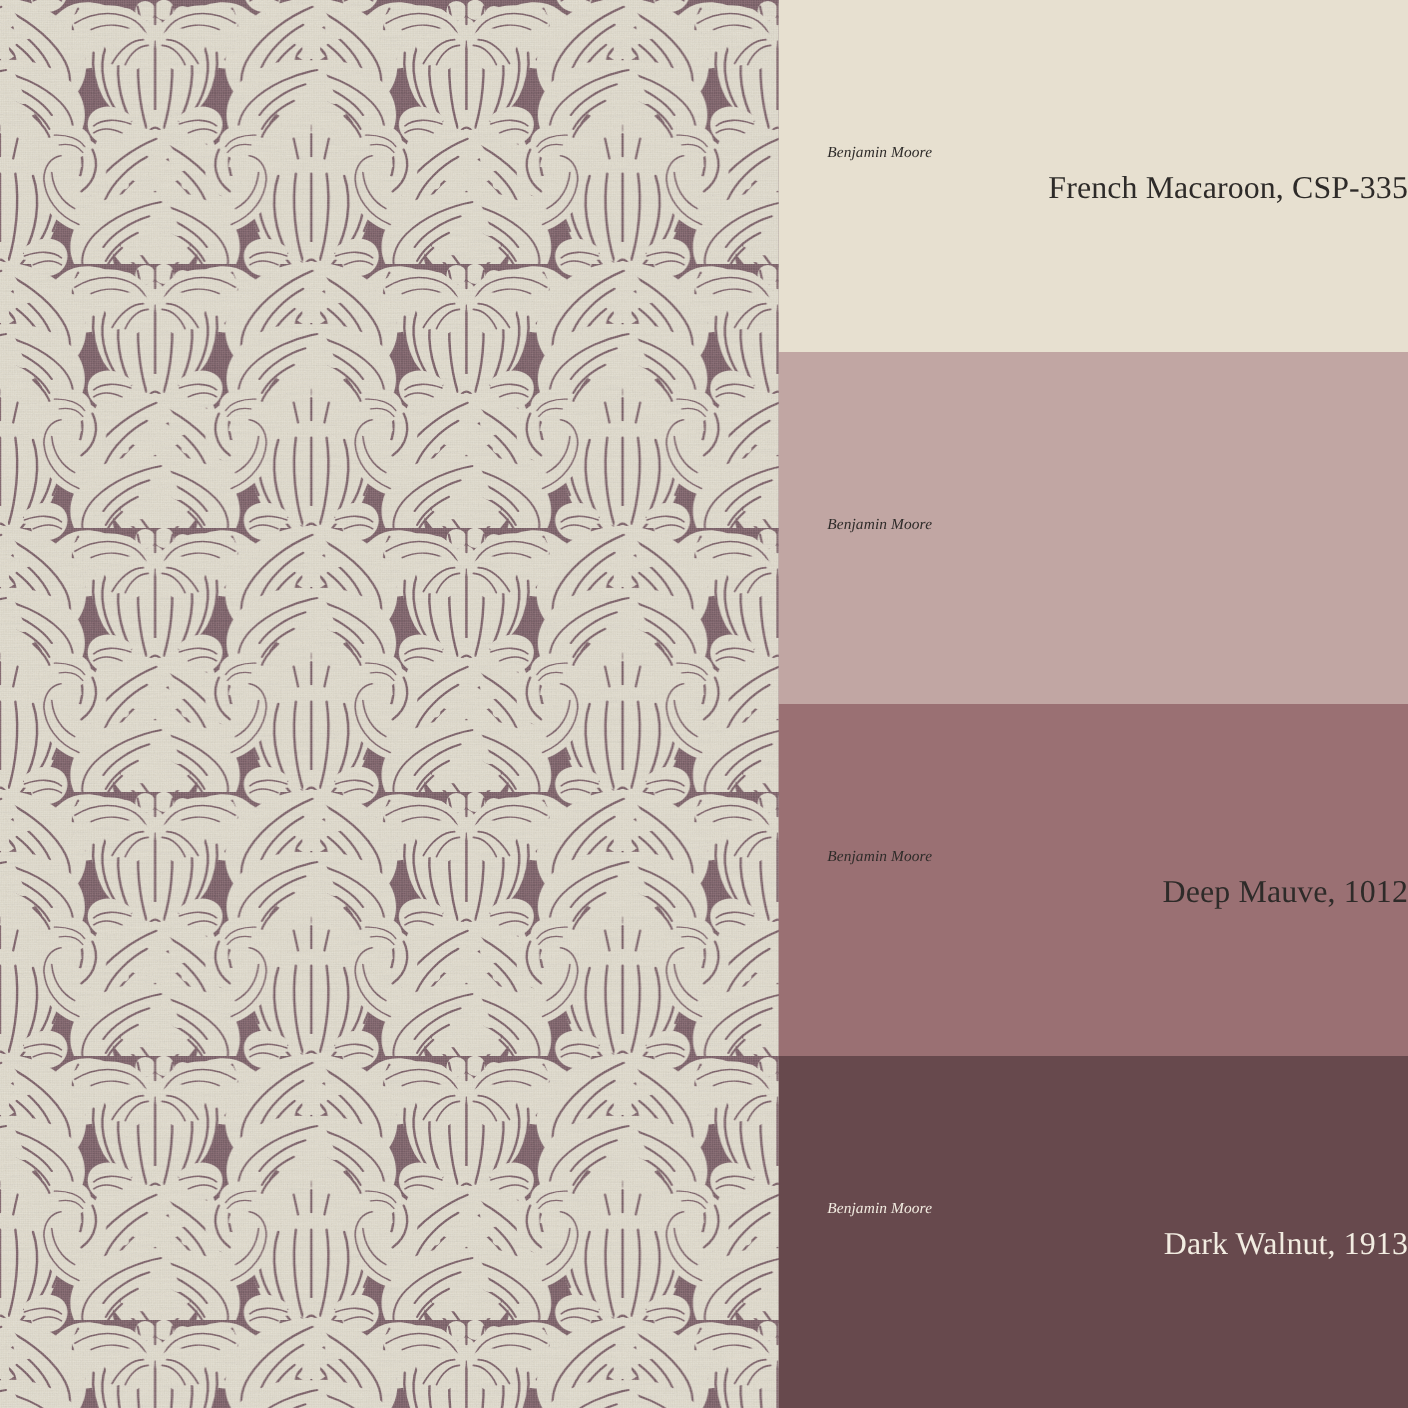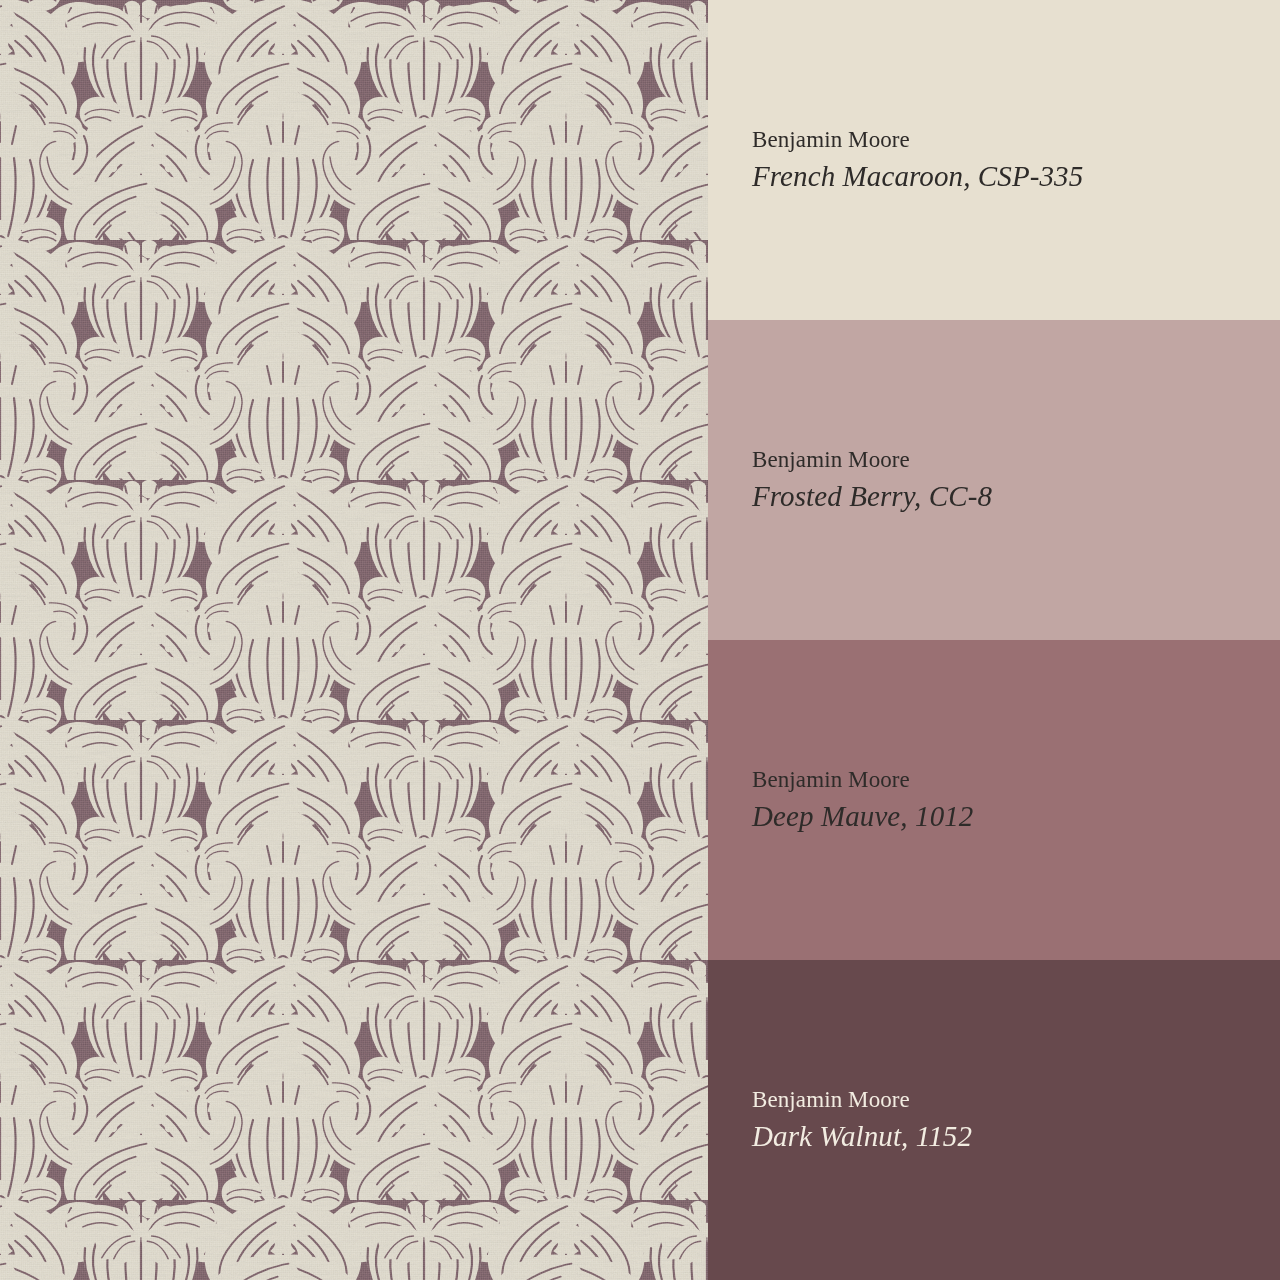--- a/index.html
+++ b/index.html
@@ -41,30 +41,31 @@
     width:572px; height:1280px;
     display:flex; flex-direction:column;
   }
   .swatch{
     position:relative;
     height:320px;
     display:flex; flex-direction:column; justify-content:center;
     padding-left:44px;
   }
   .brand{
-    font-size:23px;
+    font-style:italic;
+    font-size:14px;
     letter-spacing:.1px;
     line-height:1.25;
     margin-bottom:5px;
   }
   .pname{
-    font-style:italic;
     font-size:29px;
     letter-spacing:.1px;
     line-height:1.2;
+    text-align:right;
   }
   .s-dark .brand, .s-dark .pname{ color:#f2ece1; }
   .s-light .brand, .s-light .pname{ color:#2e2b29; }
 </style>
 </head>
 <body>
 
 <div id="board">
 
   <div id="wallpaper" style="background: rgb(125, 97, 105);">
@@ -335,27 +336,26 @@
 
   <div id="swatches">
 
     <div class="swatch s-light" style="background: rgb(231, 224, 208);">
       <div class="brand">Benjamin Moore</div>
       <div class="pname">French Macaroon, CSP-335</div>
     </div>
 
     <div class="swatch s-light" style="background: rgb(193, 166, 163);">
       <div class="brand">Benjamin Moore</div>
-      <div class="pname">Frosted Berry, CC-8</div>
     </div>
 
     <div class="swatch s-light" style="background: rgb(154, 112, 115);">
       <div class="brand">Benjamin Moore</div>
       <div class="pname">Deep Mauve, 1012</div>
     </div>
 
     <div class="swatch s-dark" style="background: rgb(103, 73, 77);">
       <div class="brand">Benjamin Moore</div>
-      <div class="pname">Dark Walnut, 1152</div>
+      <div class="pname">Dark Walnut, 1913</div>
     </div>
 
   </div>
 </div>
 
 </body></html>

